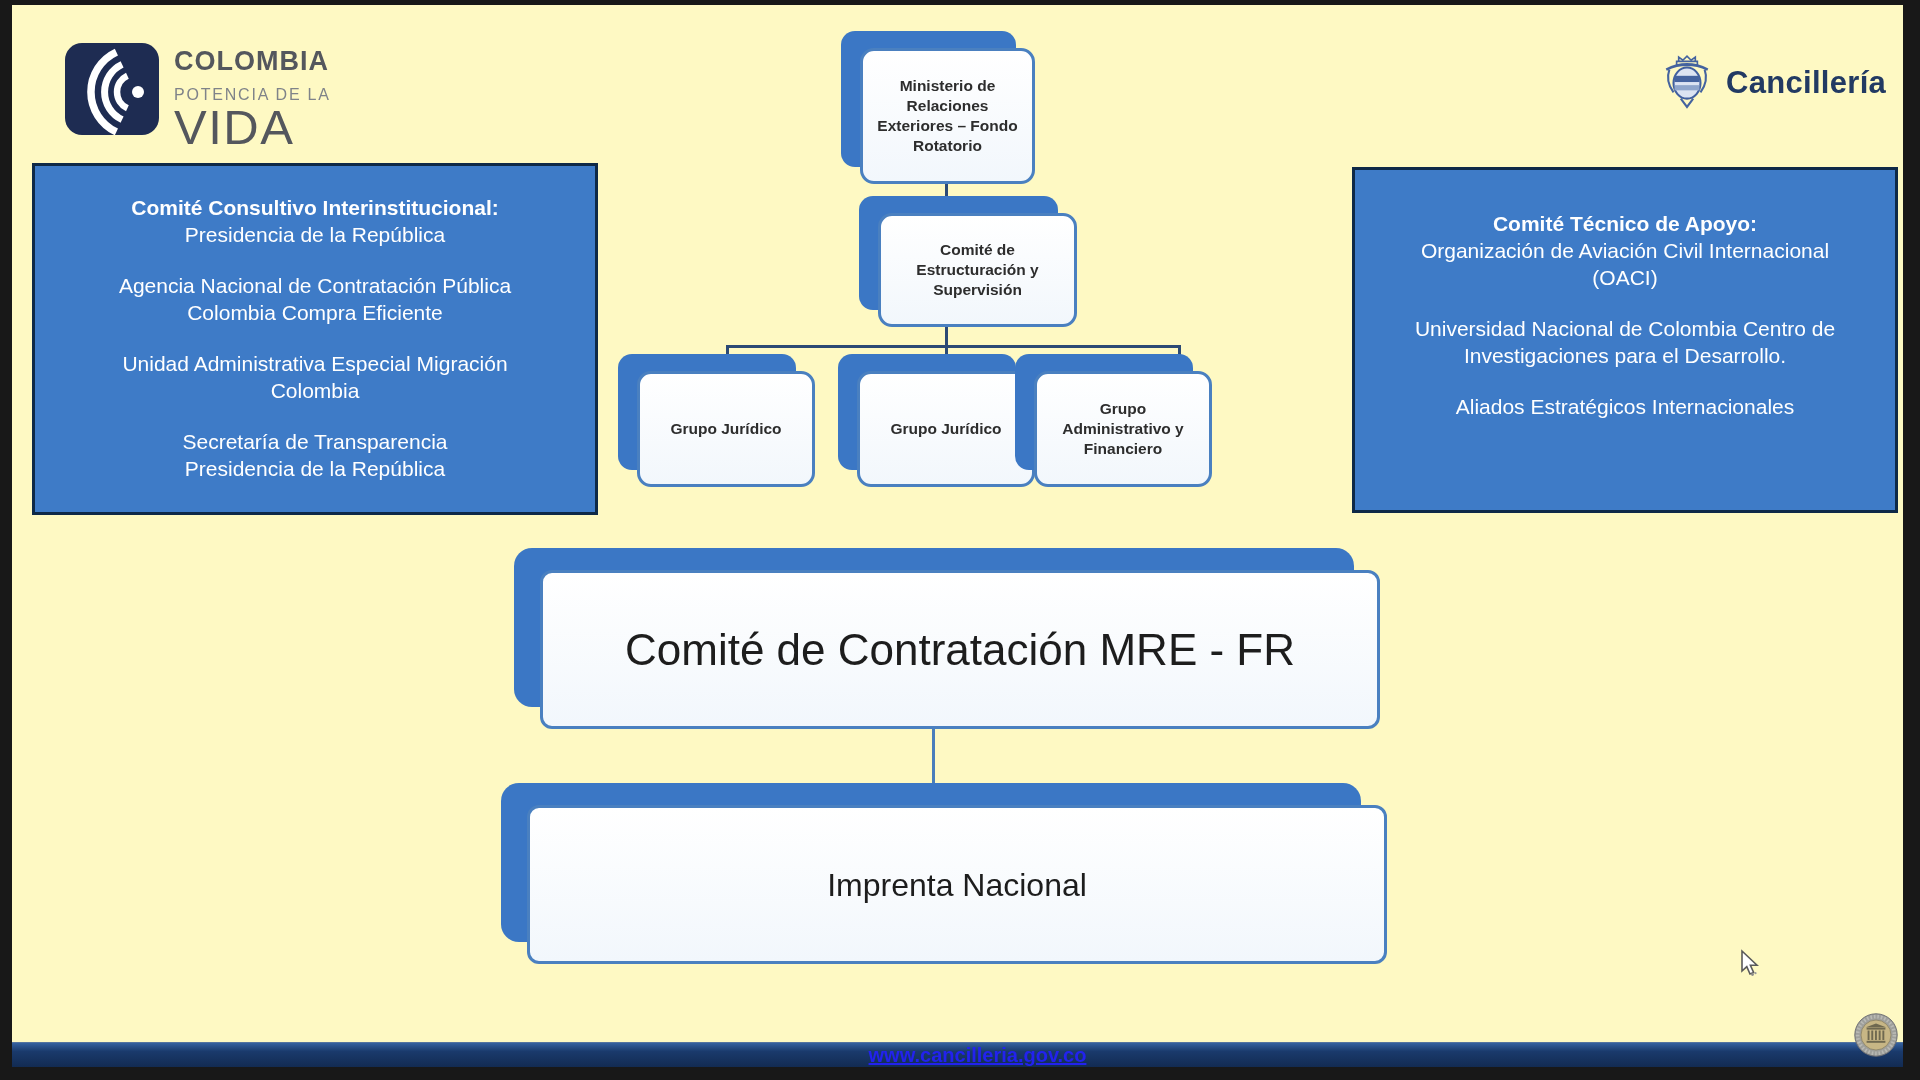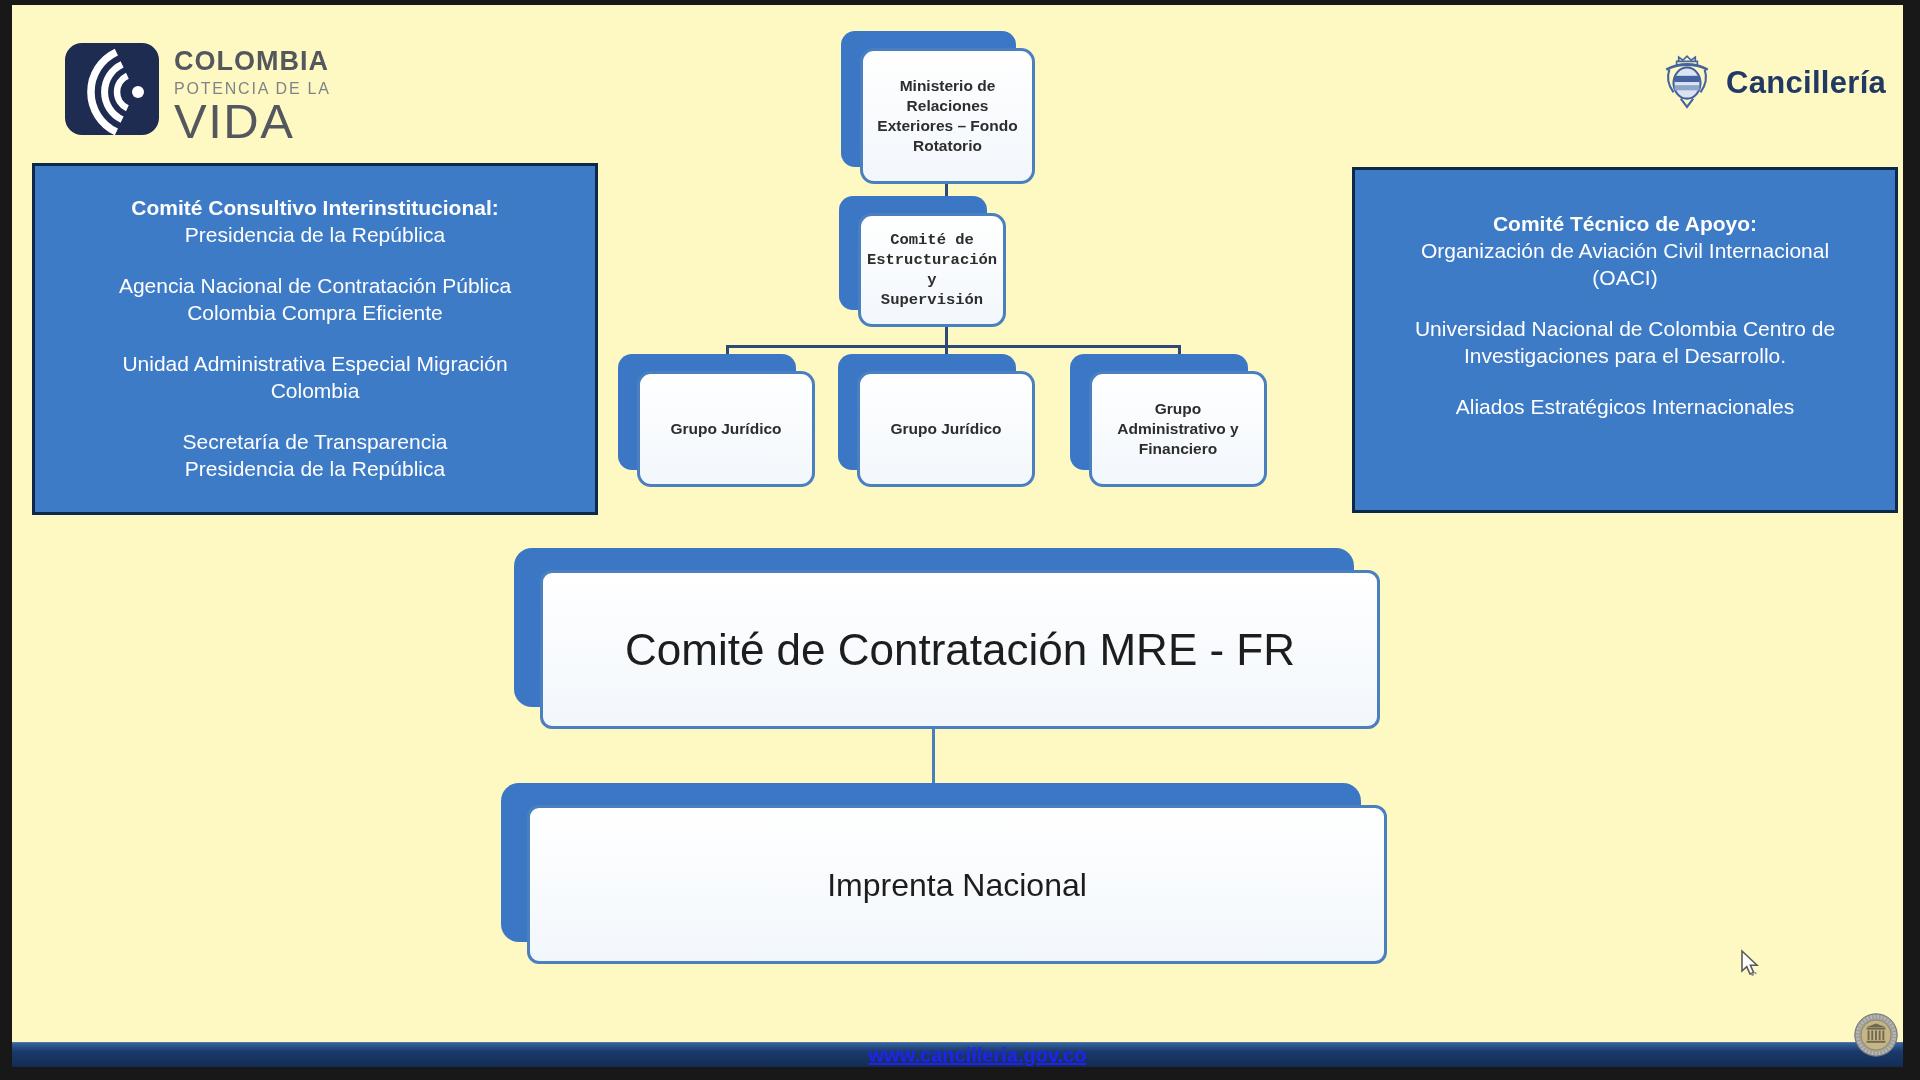--- a/index.html
+++ b/index.html
@@ -9,21 +9,21 @@
     font-family:"Liberation Sans", sans-serif;
   }
   #slide{
     position:absolute;left:12px;top:5px;width:1891px;height:1062px;
     background:#fef9c3;
   }
   
   #brand{position:absolute;left:53px;top:38px;display:flex;align-items:flex-start;}
   #brand-text{margin-left:15px;padding-top:4px;}
   .brand-l1{font-size:27px;font-weight:800;color:#54575d;letter-spacing:1px;line-height:28px;}
-  .brand-l2{font-size:16px;font-weight:500;color:#7f8389;letter-spacing:1.8px;line-height:19px;margin-top:4px;}
+  .brand-l2{font-size:16px;font-weight:500;color:#7f8389;letter-spacing:1.8px;line-height:19px;margin-top:10px;}
   .brand-l3{font-size:49px;font-weight:400;color:#54575d;letter-spacing:1.5px;line-height:46px;}
   #cancilleria{position:absolute;left:1650px;top:48px;display:flex;align-items:center;}
   #cancilleria-label{margin-left:14px;font-size:31px;font-weight:bold;color:#223a63;letter-spacing:0.3px;}
   
   .panel{
     position:absolute;background:#3e7bc7;border:3px solid #0e2947;
     color:#ffffff;text-align:center;box-sizing:border-box;
   }
   #left-panel{left:20px;top:158px;width:566px;height:352px;padding:28px 10px 8px 10px;}
   #right-panel{left:1340px;top:162px;width:546px;height:346px;padding:40px 8px 0 8px;}
@@ -37,24 +37,24 @@
     background:#3b77c5;border-radius:14px;
   }
   .node-face{
     position:relative;width:100%;height:100%;box-sizing:border-box;
     background:linear-gradient(180deg,#ffffff 0%,#f2f7fc 100%);
     border:3px solid #4a80c0;border-radius:14px;
     display:flex;align-items:center;justify-content:center;
   }
   .node-text{font-size:15.5px;line-height:20px;font-weight:700;color:#2d2d2d;text-align:center;}
   #node-ministerio{left:848px;top:43px;width:175px;height:136px;}
-  #node-estructuracion{left:846px;top:208px;width:148px;height:114px;font-family:Liberation Mono, monospace;}
+  #node-estructuracion{left:866px;top:208px;width:199px;height:114px;}
   #node-juridico{left:625px;top:366px;width:178px;height:116px;}
   #node-tecnico{left:845px;top:366px;width:178px;height:116px;}
-  #node-admin{left:1077px;top:366px;width:178px;height:116px;}
+  #node-admin{left:1022px;top:366px;width:178px;height:116px;}
   .big::before{left:-26px;top:-22px;border-radius:18px;}
   .big .node-face{border-radius:12px;}
   #node-contratacion{left:528px;top:565px;width:840px;height:159px;}
   #node-contratacion .node-text{font-size:44px;line-height:50px;font-weight:400;color:#1d1d1d;}
   #node-imprenta{left:515px;top:800px;width:860px;height:159px;}
   #node-imprenta .node-text{font-size:32px;line-height:54px;font-weight:400;color:#1d1d1d;}
   
   .connector{position:absolute;background:#2c4a75;}
   #conn-1{left:933px;top:153px;width:3px;height:55px;}
   #conn-2{left:933px;top:322px;width:3px;height:20px;}

